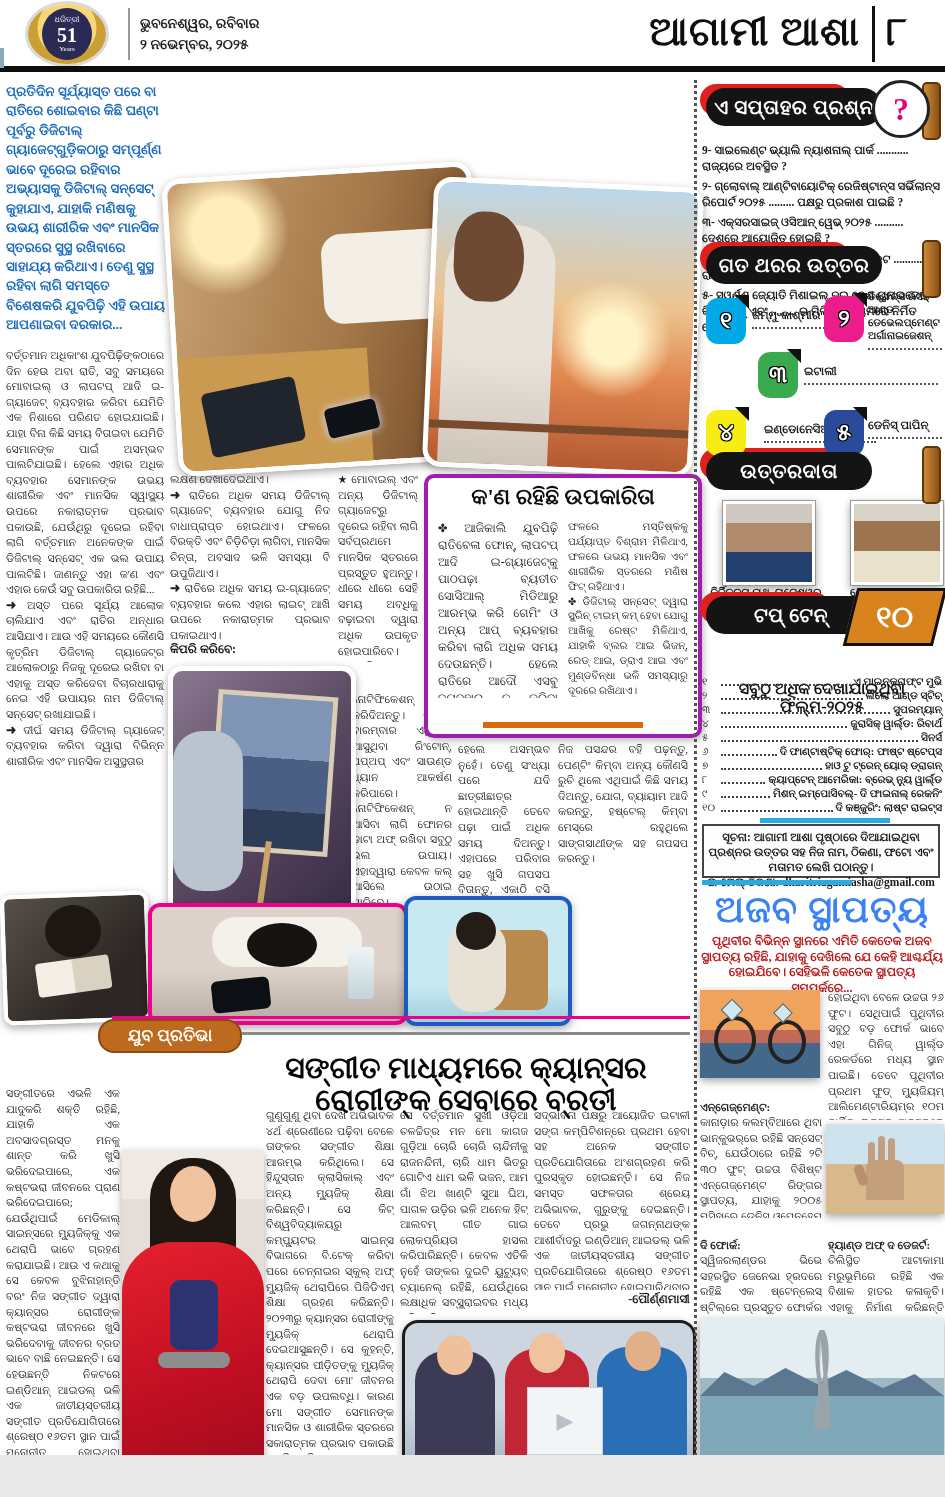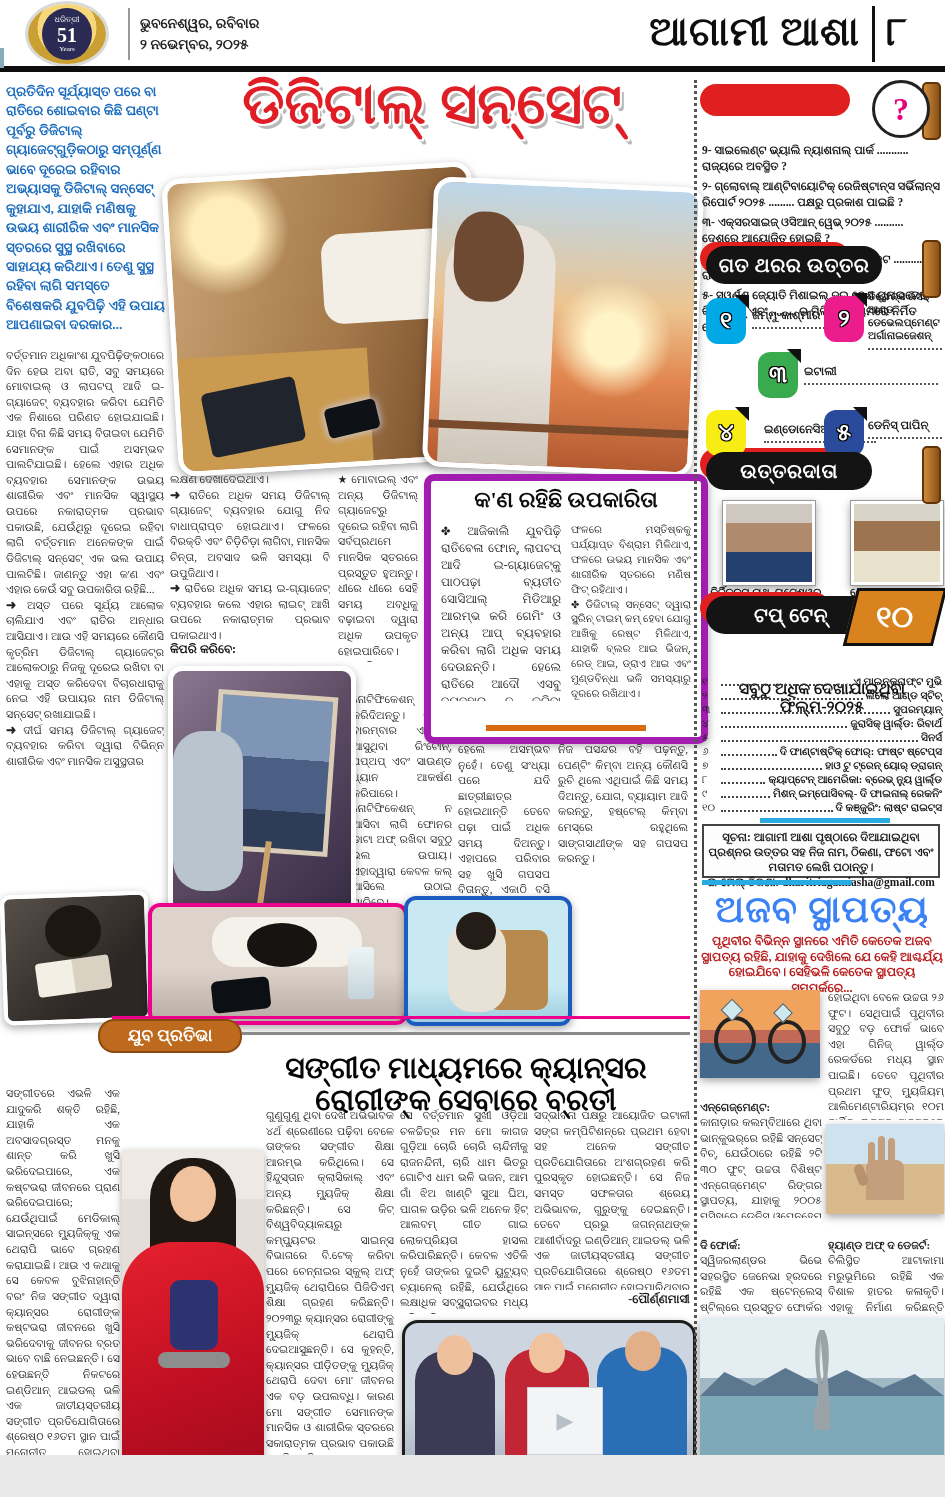--- a/index.html
+++ b/index.html
@@ -46,22 +46,20 @@
     </div>
     <div class="abs" style="left:620px;top:8px;width:240px;font-size:40px;font-weight:bold;color:#0d0d0d;text-align:right;letter-spacing:1px;">ଆଗାମୀ ଆଶା</div>
     <div class="abs" style="left:872px;top:6px;width:3px;height:56px;background:#111;"></div>
     <div class="abs" style="left:886px;top:8px;width:50px;font-size:40px;font-weight:bold;color:#0d0d0d;">୮</div>
   </div>
   <div class="abs" style="left:0;top:66px;width:945px;height:6px;background:#0d0d0d;"></div>
   <div class="abs" style="left:0;top:48px;width:4px;height:20px;background:#8ab;"></div>
 
   <div class="abs" style="left:6px;top:82px;width:160px;height:262px;font-size:13.5px;line-height:1.44;font-weight:bold;color:#1a6bbd;overflow:hidden;">ପ୍ରତିଦିନ ସୂର୍ଯ୍ୟାସ୍ତ ପରେ ବା ରାତିରେ ଶୋଇବାର କିଛି ଘଣ୍ଟା ପୂର୍ବରୁ ଡିଜିଟାଲ୍ ଗ୍ୟାଜେଟ୍‌ଗୁଡ଼ିକଠାରୁ ସମ୍ପୂର୍ଣ୍ଣ ଭାବେ ଦୂରେଇ ରହିବାର ଅଭ୍ୟାସକୁ ଡିଜିଟାଲ୍ ସନ୍‌ସେଟ୍ କୁହାଯାଏ, ଯାହାକି ମଣିଷକୁ ଉଭୟ ଶାରୀରିକ ଏବଂ ମାନସିକ ସ୍ତରରେ ସୁସ୍ଥ ରଖିବାରେ ସାହାଯ୍ୟ କରିଥାଏ। ତେଣୁ ସୁସ୍ଥ ରହିବା ଲାଗି ସମସ୍ତେ ବିଶେଷକରି ଯୁବପିଢ଼ି ଏହି ଉପାୟ ଆପଣାଇବା ଦରକାର...</div>
 
-  <div class="abs" style="left:172px;top:74px;width:520px;font-size:57px;font-weight:bold;color:#e01e25;text-align:center;line-height:1.05;
-              text-shadow:-2px -2px 0 #fff,2px -2px 0 #fff,-2px 2px 0 #fff,2px 2px 0 #fff,4px 5px 0 #b9b9b9;">ଡିଜିଟାଲ୍ ସନ୍‌ସେଟ୍</div>
 
   <div class="abs ph whiteframe" style="left:170px;top:170px;width:300px;height:288px;transform:rotate(-3.5deg);background:linear-gradient(105deg,#c9a273 0%,#a5794a 55%,#6e4423 100%);">
     <div class="abs" style="left:-10px;top:-15px;width:130px;height:130px;border-radius:50%;background:radial-gradient(circle,#ffeebb 0 35%,rgba(255,238,187,0) 70%);"></div>
     <div class="abs" style="left:150px;top:60px;width:150px;height:90px;border-radius:20px;background:#f3efe7;"></div>
     <div class="abs" style="left:0;top:175px;width:190px;height:120px;background:#c99a4f;"></div>
     <div class="abs" style="left:25px;top:205px;width:95px;height:65px;background:#20242c;border-radius:6px;transform:rotate(-8deg);"></div>
     <div class="abs" style="left:145px;top:230px;width:52px;height:30px;background:#0e1116;border-radius:5px;transform:rotate(-10deg);box-shadow:0 0 8px #cfd8ff;"></div>
   </div>
   <div class="abs ph whiteframe" style="left:428px;top:182px;width:260px;height:280px;transform:rotate(2.5deg);background:linear-gradient(#bcd7ea 0%,#ecc490 42%,#e2854e 68%,#b35a31 100%);">
     <div class="abs" style="left:120px;top:90px;width:120px;height:120px;border-radius:50%;background:radial-gradient(circle,#fff3c8 0 30%,rgba(255,243,200,0) 70%);"></div>
@@ -77,21 +75,21 @@
 ➜ ରାତିରେ ଅଧିକ ସମୟ ଡିଜିଟାଲ୍ ଗ୍ୟାଜେଟ୍ ବ୍ୟବହାର ଯୋଗୁ ନିଦ ବାଧାପ୍ରାପ୍ତ ହୋଇଥାଏ। ଫଳରେ ବିରକ୍ତି ଏବଂ ଚିଡ଼ିଚିଡ଼ା ଲାଗିବା, ମାନସିକ ଚିନ୍ତା, ଅବସାଦ ଭଳି ସମସ୍ୟା ବି ଉପୁଜିଥାଏ।
 ➜ ରାତିରେ ଅଧିକ ସମୟ ଇ-ଗ୍ୟାଜେଟ୍ ବ୍ୟବହାର କଲେ ଏହାର ଲାଇଟ୍ ଆଖି ଉପରେ ନକାରାତ୍ମକ ପ୍ରଭାବ ପକାଇଥାଏ।</div>
   <div class="abs" style="left:170px;top:642px;width:160px;font-size:12px;font-weight:bold;color:#111;">କିପରି କରିବେ:</div>
   <div class="abs txt" style="left:338px;top:472px;width:80px;height:190px;">★ ମୋବାଇଲ୍ ଏବଂ ଅନ୍ୟ ଡିଜିଟାଲ୍ ଗ୍ୟାଜେଟ୍‌ରୁ ଦୂରେଇ ରହିବା ଲାଗି ସର୍ବପ୍ରଥମେ ମାନସିକ ସ୍ତରରେ ପ୍ରସ୍ତୁତ ହୁଅନ୍ତୁ। ଧୀରେ ଧୀରେ ସେହି ସମୟ ଅବଧିକୁ ବଢ଼ାଇବା ଦ୍ୱାରା ଅଧିକ ଉପକୃତ ହୋଇପାରିବେ।
 ★ ଏହି ସମୟରେ ଫୋନ୍‌ର</div>
   <div class="abs txt" style="left:352px;top:692px;width:100px;height:316px;">ନୋଟିଫିକେଶନ୍ ଅଫ୍ କରିଦିଅନ୍ତୁ। ନଚେତ୍ ବାରମ୍ବାର ଏଥିପାଇଁ ଆସୁଥିବା ରିଂଟୋନ୍, ପପ୍ଅପ୍ ଏବଂ ସାଉଣ୍ଡ ଧ୍ୟାନ ଆକର୍ଷଣ କରିପାରେ। ନୋଟିଫିକେଶନ୍ ନ ଆସିବା ଲାଗି ଫୋନର ଡାଟା ଅଫ୍ ରଖିବା ସବୁଠୁ ଭଲ ଉପାୟ। ଏହାଦ୍ୱାରା କେବଳ କଲ୍ ଆସିଲେ ଉଠାଇ ପାରିବେ।
 ★ ପ୍ରଥମେ ପ୍ରଥମେ ଡିଜିଟାଲ୍ ଗ୍ୟାଜେଟ୍‌ରୁ ଦୂରେଇବା କଷ୍ଟ ହୋଇପାରେ</div>
   <div class="abs txt" style="left:458px;top:742px;width:92px;height:266px;">ହେଲେ ଅସମ୍ଭବ ନୁହେଁ। ତେଣୁ ସଂଧ୍ୟା ପରେ ଯଦି ଛାତ୍ରୀଛାତ୍ର ହୋଇଥାନ୍ତି ତେବେ ପଢ଼ା ପାଇଁ ଅଧିକ ସମୟ ଦିଅନ୍ତୁ। ଏହାପରେ ପରିବାର ସହ ଖୁସି ଗପସପ ବିତାନ୍ତୁ, ଏକାଠି ବସି ଖିଆପିଆ କରନ୍ତୁ</div>
   <div class="abs txt" style="left:558px;top:742px;width:130px;height:266px;">ନିଜ ପସନ୍ଦର ବହି ପଢ଼ନ୍ତୁ, ପେଣ୍ଟିଂ କିମ୍ବା ଅନ୍ୟ କୌଣସି ରୁଚି ଥିଲେ ଏଥିପାଇଁ କିଛି ସମୟ ଦିଅନ୍ତୁ, ଯୋଗ, ବ୍ୟାୟାମ ଆଦି କରନ୍ତୁ, ହଷ୍ଟେଲ୍ କିମ୍ବା ମେସ୍‌ରେ ରହୁଥିଲେ ସାଙ୍ଗସାଥୀଙ୍କ ସହ ଗପସପ କରନ୍ତୁ।</div>
 
-  <div class="abs" style="left:424px;top:474px;width:270px;height:256px;background:#fff;border:7px solid #a21caf;border-radius:10px;box-shadow:2px 3px 6px rgba(0,0,0,.25);">
+  <div class="abs" style="left:424px;top:474px;width:270px;height:256px;background:#fff;border:4px solid #a21caf;border-radius:10px;box-shadow:2px 3px 6px rgba(0,0,0,.25);">
     <div style="text-align:center;font-size:22px;font-weight:bold;color:#0d0d0d;margin-top:6px;">କ'ଣ ରହିଛି ଉପକାରିତା</div>
     <div class="txt" style="position:absolute;left:10px;top:42px;width:120px;height:178px;font-size:12px;">✤ ଆଜିକାଲି ଯୁବପିଢ଼ି ରାତିବେଳା ଫୋନ୍, ଲାପଟପ୍ ଆଦି ଇ-ଗ୍ୟାଜେଟ୍‌କୁ ପାଠପଢ଼ା ବ୍ୟତୀତ ସୋସିଆଲ୍ ମିଡିଆରୁ ଆରମ୍ଭ କରି ଗେମିଂ ଓ ଅନ୍ୟ ଆପ୍ ବ୍ୟବହାର କରିବା ଲାଗି ଅଧିକ ସମୟ ଦେଉଛନ୍ତି। ହେଲେ ରାତିରେ ଆଦୌ ଏସବୁ ବ୍ୟବହାର ନ କରିବା ଦ୍ୱାରା ମନ ସ୍ଥିର ହୋଇଥାଏ ଏବଂ ପାଠପଢ଼ାରେ ଧ୍ୟାନ କେନ୍ଦ୍ରିତ ହୋଇଥାଏ।
 ✤ ରାତିରେ ଡିଜିଟାଲ୍ ଗ୍ୟାଜେଟ୍ ବ୍ୟବହାର ନ କଲେ ହରମୋନ୍ କ୍ଷରଣ ଠିକ୍ ଭାବେ ହୋଇ ନିଦ ଭଲ ଭାବେ ପୂରା ହୋଇଥାଏ।</div>
     <div class="txt" style="position:absolute;left:140px;top:42px;width:120px;height:178px;font-size:10.5px;">ଫଳରେ ମସ୍ତିଷ୍କକୁ ପର୍ଯ୍ୟାପ୍ତ ବିଶ୍ରାମ ମିଳିଥାଏ, ଫଳରେ ଉଭୟ ମାନସିକ ଏବଂ ଶାରୀରିକ ସ୍ତରରେ ମଣିଷ ଫିଟ୍ ରହିଥାଏ।
 ✤ ଡିଜିଟାଲ୍ ସନ୍‌ସେଟ୍ ଦ୍ୱାରା ସ୍କ୍ରିନ୍ ଟାଇମ୍ କମ୍ ହେବା ଯୋଗୁ ଆଖିକୁ ରେଷ୍ଟ ମିଳିଥାଏ, ଯାହାକି ବ୍ଲର ଆଇ ଭିଜନ୍, ରେଡ୍ ଆଇ, ଡ୍ରାଏ ଆଇ ଏବଂ ମୁଣ୍ଡବିନ୍ଧା ଭଳି ସମସ୍ୟାରୁ ଦୂରରେ ରଖିଥାଏ।
 ✤ ଏହି ଉପାୟ ଆପଣେଇଲେ ଅଧିକ ସମୟ ଇ-ଗ୍ୟାଜେଟ୍ ବ୍ୟବହାର ପାଇଁ ବସିବା ପୋଷ୍ଚର ଖରାପ ହେବା ଯୋଗୁ ଦେଖାଦେଉଥିବା କେତେକ ସମସ୍ୟାରୁ ଦୂରେଇ ରଖିବାରେ ସାହାଯ୍ୟ କରିଥାଏ।</div>
     <div class="abs" style="left:55px;top:244px;width:160px;height:6px;background:#d86a10;"></div>
   </div>
 
   <div class="abs ph" style="left:168px;top:666px;width:178px;height:240px;border:5px solid #fff;border-radius:14px;background:linear-gradient(135deg,#8a7790 0%,#5c4a63 50%,#372c44 100%);">
@@ -146,20 +144,23 @@
     <div class="abs" style="left:220px;top:8px;width:36px;height:40px;border-radius:50%;background:#e2b088;"></div>
     <div class="abs" style="left:122px;top:64px;width:74px;height:66px;background:#f2f4f6;border:1px solid #cdd2d8;display:flex;align-items:center;justify-content:center;">
       <span style="color:#b9bfc6;font-size:22px;">▶</span>
     </div>
   </div>
   <div class="abs caption" style="left:384px;top:1474px;width:288px;font-size:16px;text-align:right;">ମା' ଗୌରୀ ଏବଂ ବାପା ଚକ୍ରଧରଙ୍କ ସହ ଜ୍ୟୋତିର୍ମୟୀ</div>
 
   <div class="abs" style="left:694px;top:80px;width:0;height:1394px;border-left:3px dotted #555;"></div>
 
   <div class="abs sb-red" style="left:700px;top:84px;width:150px;"></div>
+  <div class="abs sb-banner" style="left:706px;top:88px;width:176px;">
+    <span>ଏ ସପ୍ତାହର ପ୍ରଶ୍ନ</span>
+  </div>
   <div class="abs qcircle" style="left:872px;top:80px;">
     <span>?</span>
   </div>
   <div class="abs pin" style="left:922px;top:82px;"></div>
   <div class="abs" style="left:702px;top:142px;width:240px;font-size:11.5px;font-weight:bold;line-height:1.4;color:#1a1a1a;">
     <div style="margin-bottom:4px;">9- ସାଇଲେଣ୍ଟ ଭ୍ୟାଲି ନ୍ୟାଶନାଲ୍ ପାର୍କ ........... ରାଜ୍ୟରେ ଅବସ୍ଥିତ ?</div>
     <div style="margin-bottom:4px;">୨- ଗ୍ଲୋବାଲ୍ ଆଣ୍ଟିବାୟୋଟିକ୍ ରେଜିଷ୍ଟାନ୍ସ ସର୍ଭିଲାନ୍ସ ରିପୋର୍ଟ ୨୦୨୫ ......... ପକ୍ଷରୁ ପ୍ରକାଶ ପାଇଛି ?</div>
     <div style="margin-bottom:4px;">୩- ଏକ୍ସରସାଇଜ୍ ଓସିଆନ୍ ୱେଭ୍ ୨୦୨୫ .......... ଦେଶରେ ଆୟୋଜିତ ହୋଇଛି ?</div>
     <div style="margin-bottom:4px;">୪- ନାୟିଂ ହାଇଡ୍ରୋଇଲେକ୍ଟ୍ରିକ୍ ପ୍ରୋଜେକ୍ଟ ............ ରାଜ୍ୟରେ ଅବସ୍ଥିତ ?</div>
     <div>୫- ସ୍ୱର୍ଣ୍ଣ ଜ୍ୟୋତି ମିଶାଇଲ୍ ଦୁଇ ଦେଶ ୟୁନାଇଟେଡ୍ କିଙ୍ଗଡମ୍ ଏବଂ ......... ର ମିଳିତ ଉଦ୍ୟମରେ ନିର୍ମିତ ହୋଇଛି ?</div>

